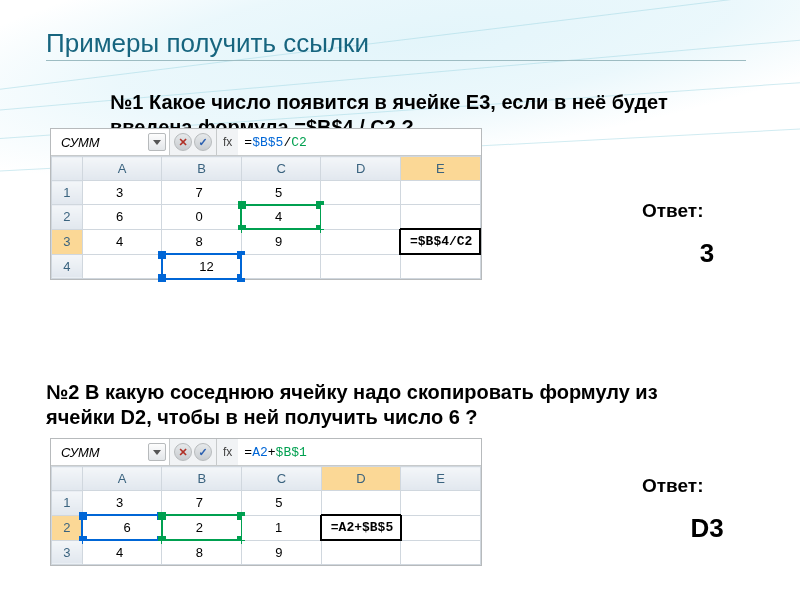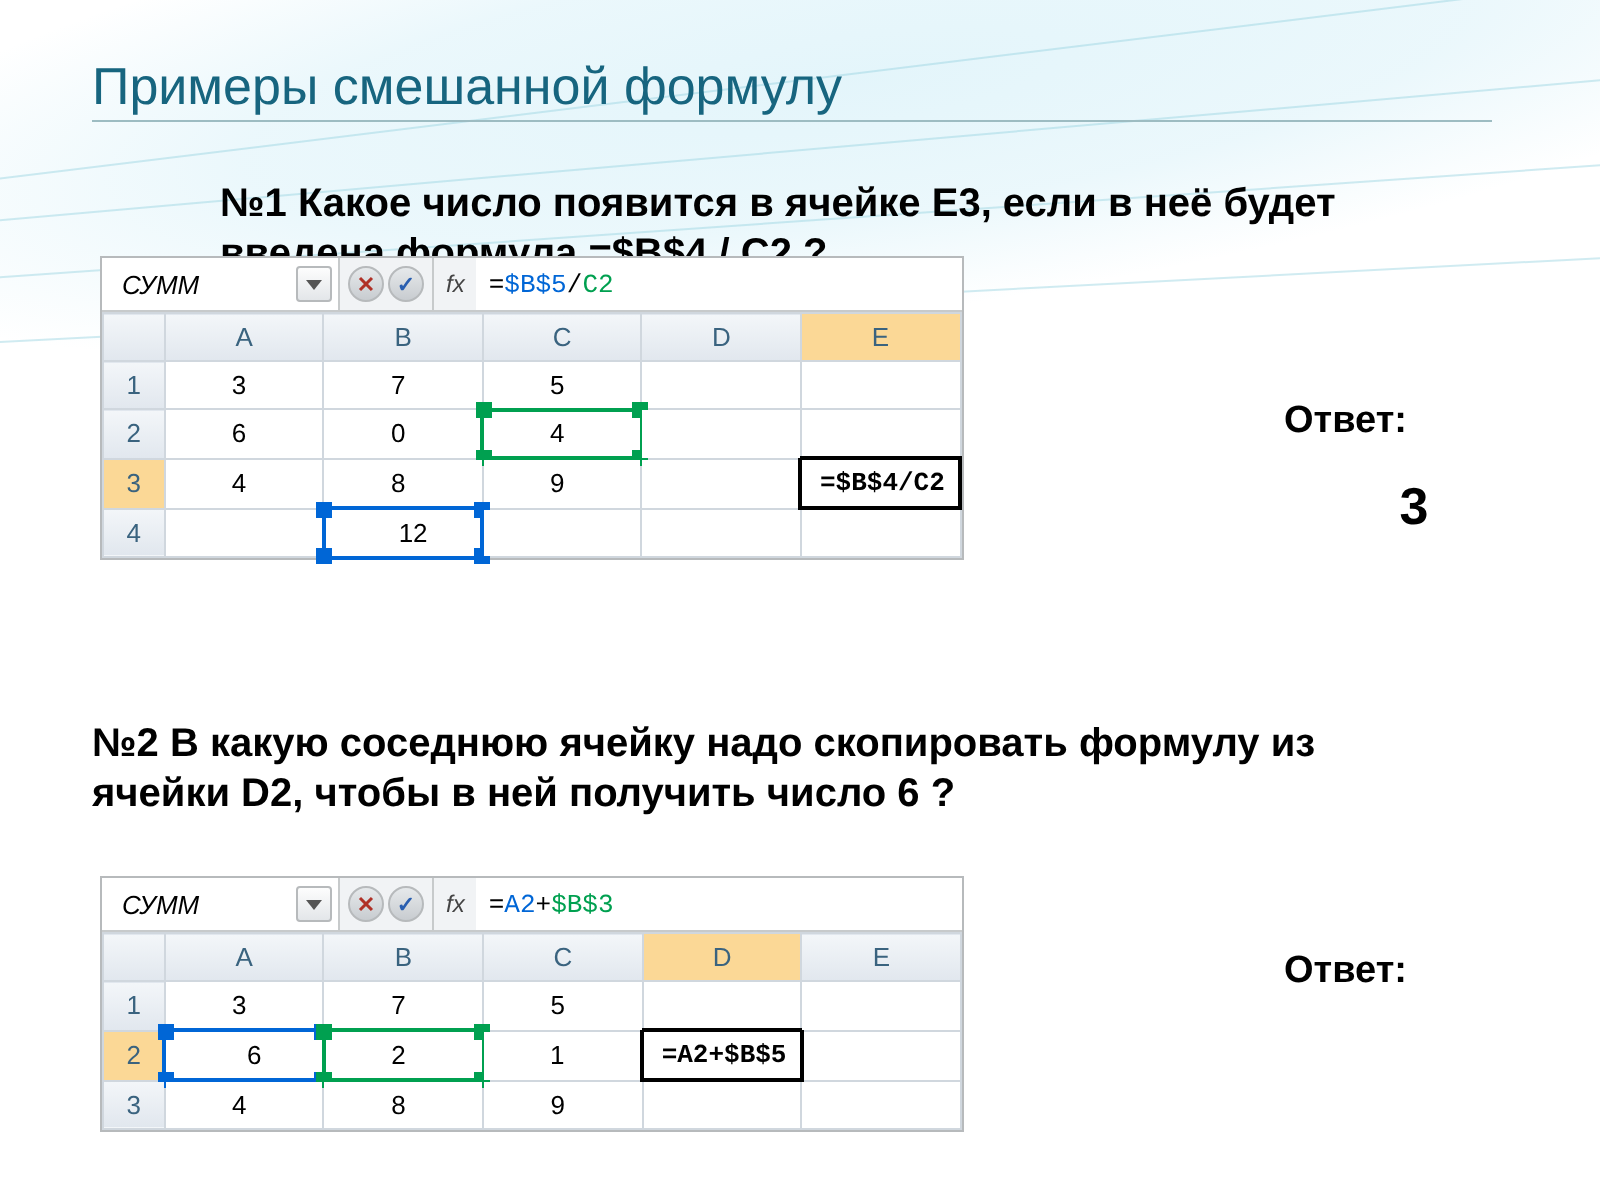--- a/index.html
+++ b/index.html
@@ -53,21 +53,21 @@
     left: 110px;
     width: 590px;
     font-size: 20px;
     font-weight: bold;
     color: #000;
     line-height: 1.25;
     margin-top: 26px;
   }
   .q2 {
     position: absolute;
-    top: 360px;
+    top: 380px;
     left: 46px;
     width: 650px;
     font-size: 20px;
     font-weight: bold;
     color: #000;
     line-height: 1.25;
   }
   .answer-block {
     position: absolute;
     right: 28px;
@@ -135,21 +135,20 @@
   .circ {
     width:16px;height:16px;border-radius:50%;
     display:flex;align-items:center;justify-content:center;
     font-size:11px;font-weight:bold;color:#fff;
     background:linear-gradient(#e6e9eb,#c8ccd0);
     border:1px solid #b7babc;
   }
   .circ.red{color:#b03026}
   .circ.blue{color:#2a5fb0}
   .fx {
-    font-style: italic;
     font-size: 12px;
     padding: 0 6px;
     display:flex;align-items:center;
     color:#444;
   }
   .fcontent {
     flex:1;background:#fff;display:flex;align-items:center;padding-left:6px;
     font-family: "Courier New", monospace;
     font-size: 13px;
   }
@@ -195,21 +194,21 @@
 </style>
 </head>
 <body>
 
 <div class="bg-wave"></div>
 <div class="bg-line" style="top:36px;transform:rotate(-7deg)"></div>
 <div class="bg-line" style="top:72px;transform:rotate(-5deg)"></div>
 <div class="bg-line" style="top:108px;transform:rotate(-4deg)"></div>
 <div class="bg-line" style="top:148px;transform:rotate(-3deg)"></div>
 
-<div class="title">Примеры смешанной формулу</div>
+<div class="title">Примеры получить ссылки</div>
 <div class="title-underline"></div>
 
 <div class="q1">№1 Какое число появится в ячейке E3, если в неё будет введена формула =$B$4 / C2 ?</div>
 
 <div class="excel first">
   <div class="fbar">
     <div class="namebox">
       <span>СУММ</span>
       <span class="dd"></span>
     </div>
@@ -292,21 +291,21 @@
     </div>
     <div class="fbtns">
       <span class="circ red">✕</span>
       <span class="circ blue">✓</span>
     </div>
     <div class="fx">fx</div>
     <div class="fcontent">
       <span class="blk">=</span>
         <span class="blue">A2</span>
         <span class="blk">+</span>
-        <span class="grn">$B$3</span>
+        <span class="grn">$B$1</span>
     </div>
   </div>
   <table class="grid">
     <tbody>
         <tr>
       <th class="rowh"></th>
       <th class="w">A</th>
       <th class="w">B</th>
       <th class="w">C</th>
       <th class="w act">D</th>
@@ -341,13 +340,14 @@
       <td class="val">9</td>
       <td></td>
       <td></td>
     </tr>
   </tbody>
     </table>
 </div>
 
 <div class="answer-block second">
   <div class="answer-label">Ответ:</div>
+  <div class="answer-val">D3</div>
 </div>
 
 </body></html>

